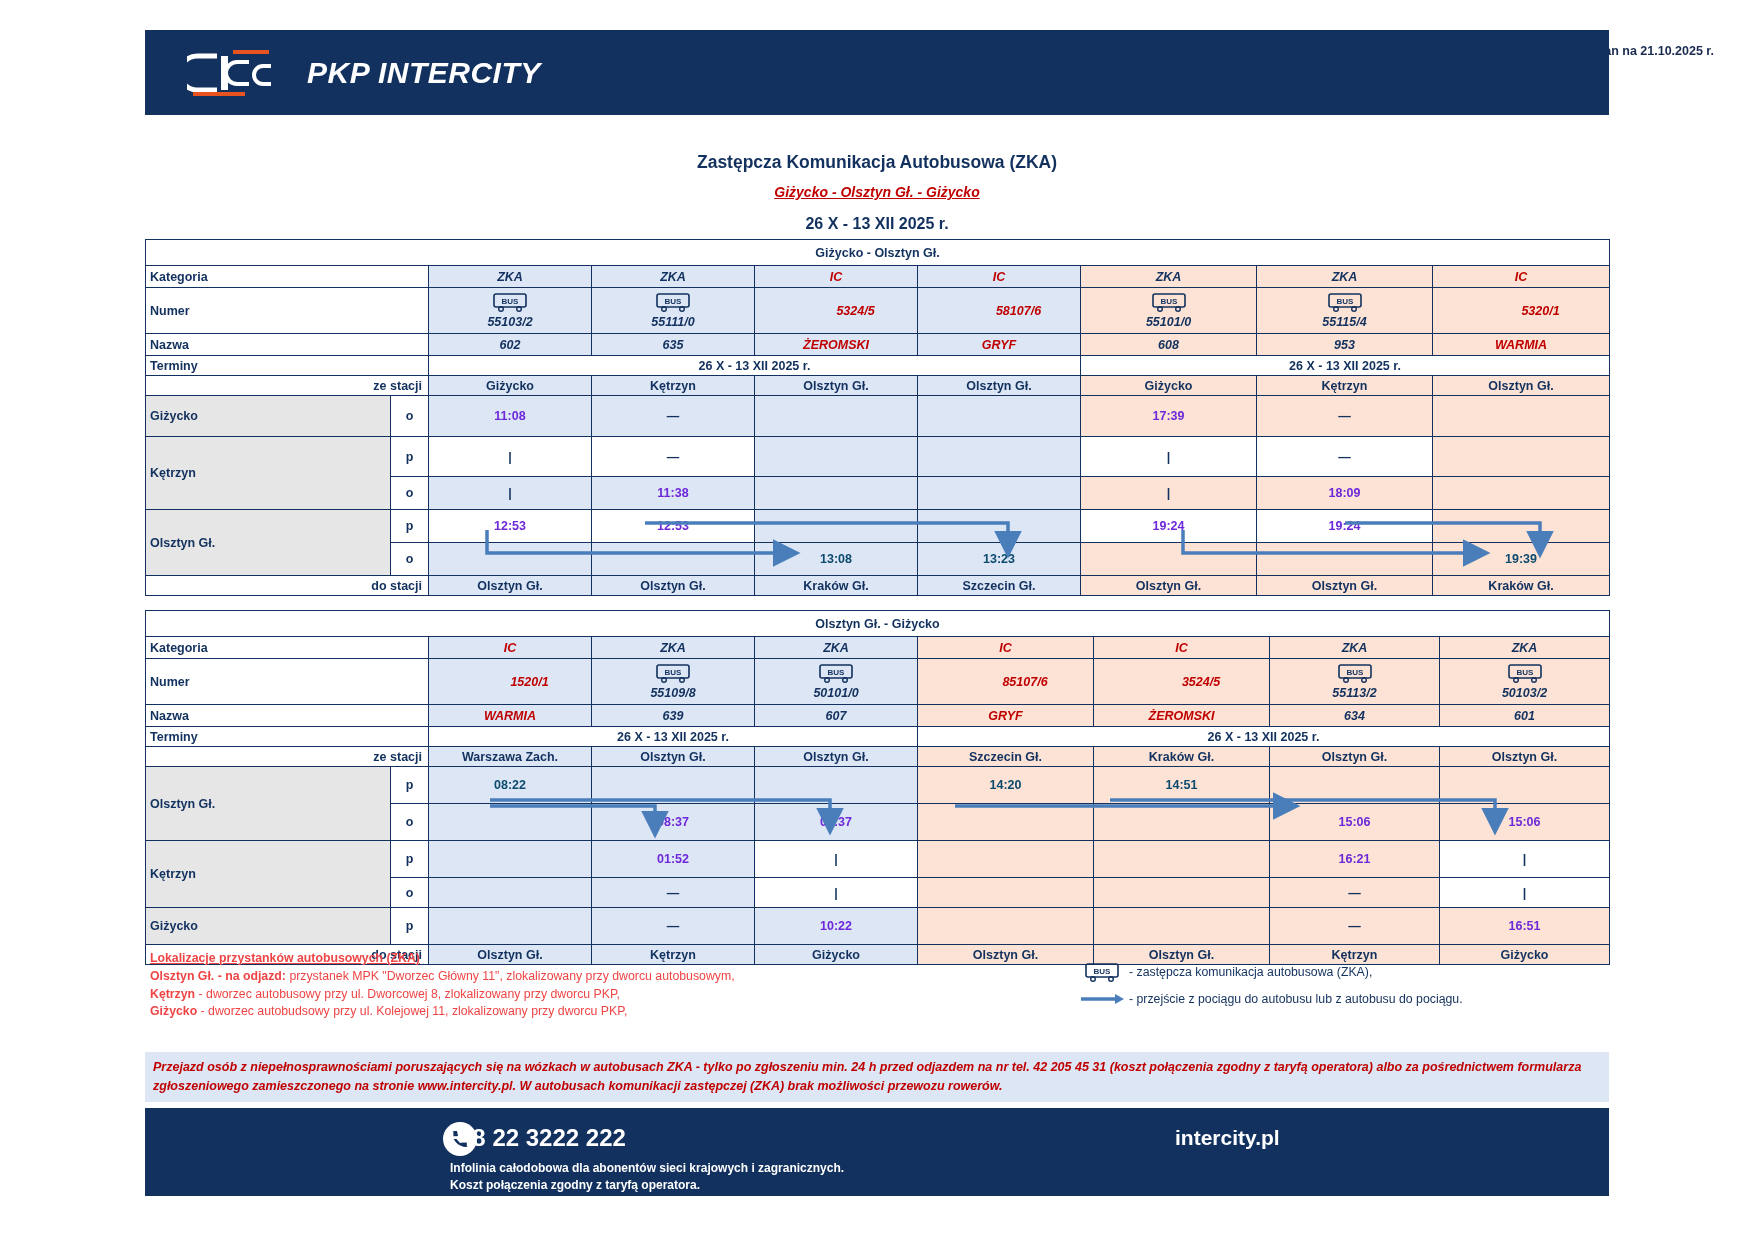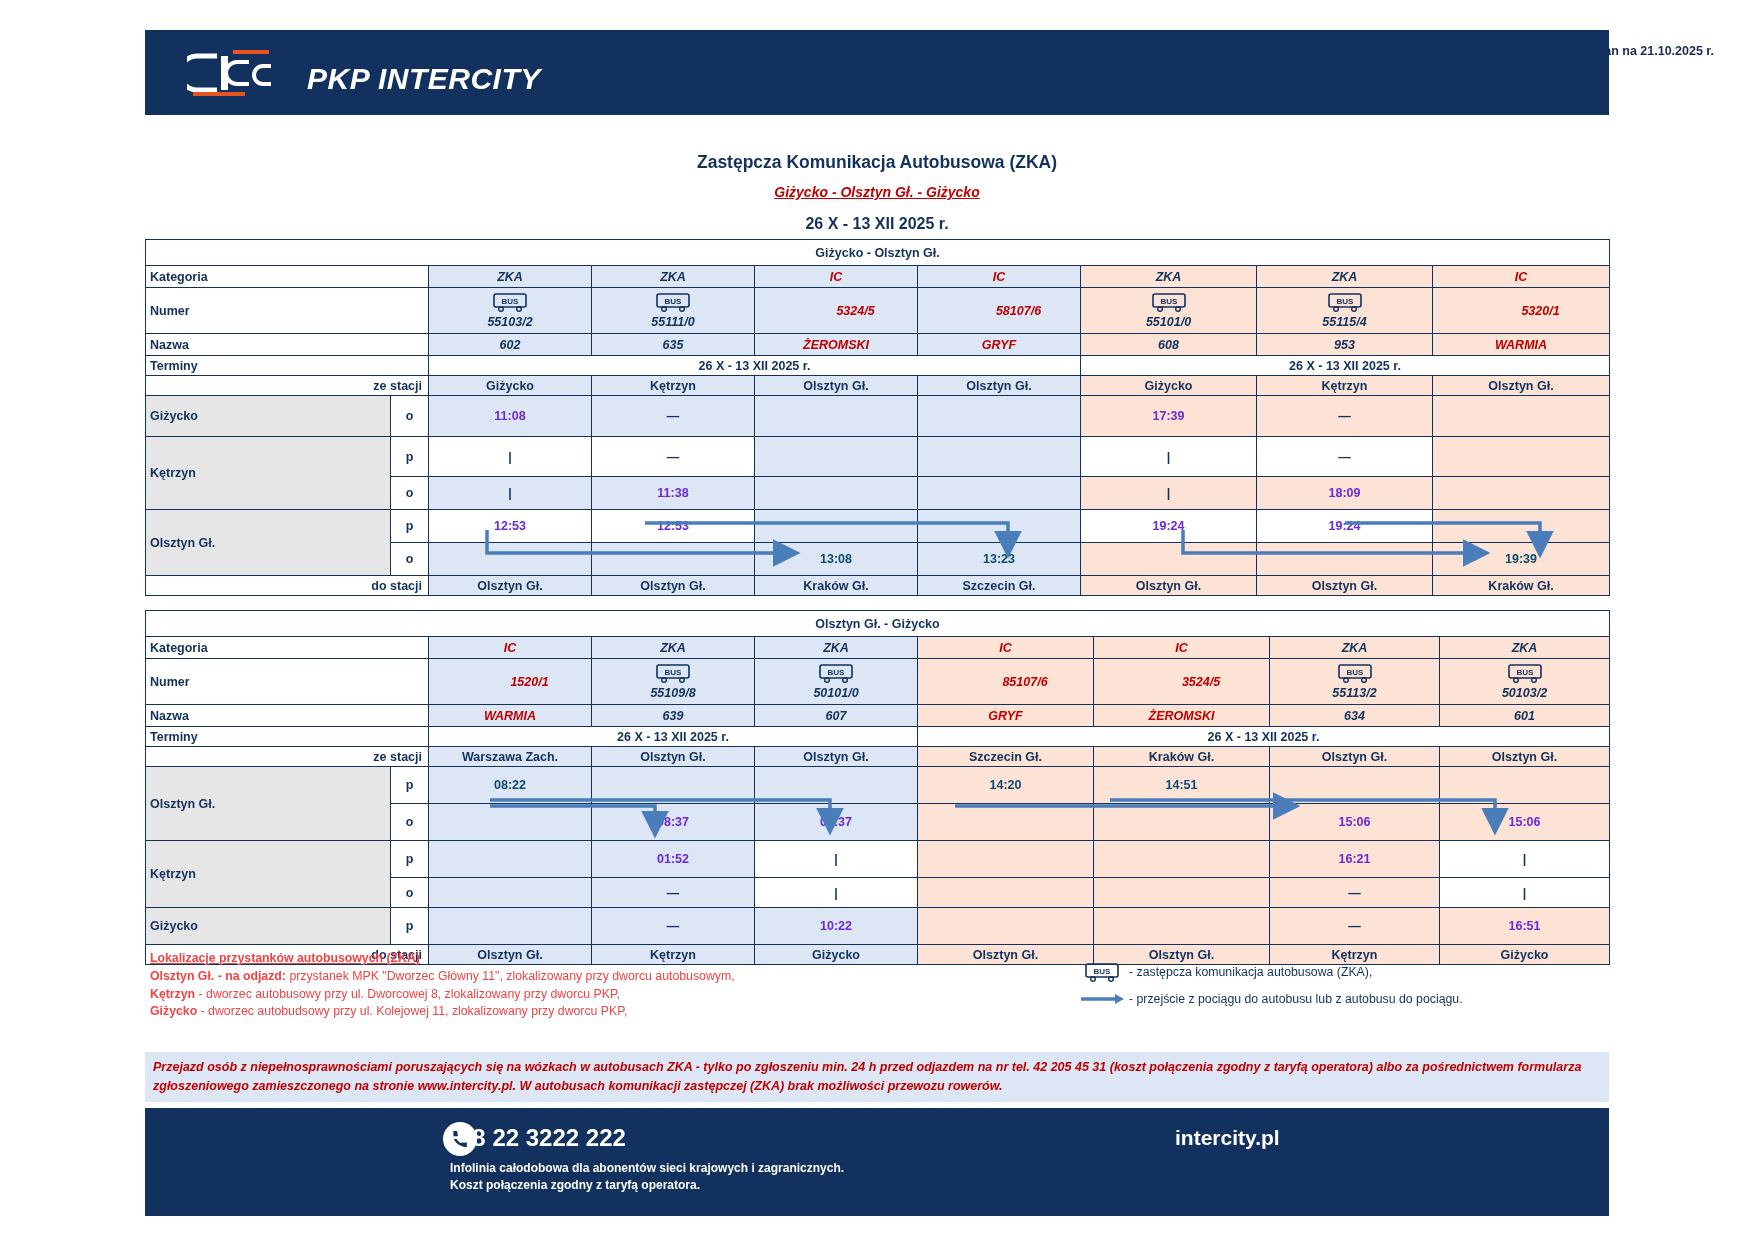--- a/index.html
+++ b/index.html
@@ -16,21 +16,21 @@
   
   .stan {
     position:absolute; right:40px; top:44px;
     font-size:12.5px; font-weight:bold; color:#1a2b50;
   }
   .hdr-band {
     position:absolute; left:145px; top:30px; width:1464px; height:85px;
     background:#12315e;
     display:flex; align-items:center;
   }
-  .logo-wrap { display:flex; align-items:flex-end; padding-left:42px; }
+  .logo-wrap { display:flex; align-items:center; padding-left:42px; }
   .logo-mark {
     position:relative; width:98px; height:46px; margin-right:22px;
   }
   .logo-mark svg { display:block; }
   .logo-text {
     color:#ffffff; font-style:italic; font-weight:bold;
     font-size:30px; letter-spacing:0.5px;
   }
 
   
@@ -105,21 +105,21 @@
   .legend-row { display:flex; align-items:center; margin-bottom:10px; }
   .legend-row .ibox { width:54px; display:flex; justify-content:center; }
   .redpara {
     position:absolute; left:145px; top:1052px; width:1464px;
     background:#dce6f5; color:#c00000; font-style:italic; font-weight:bold;
     font-size:12.5px; line-height:1.5; padding:6px 8px;
   }
 
   
   .footer {
-    position:absolute; left:145px; top:1108px; width:1464px; height:108px;
+    position:absolute; left:145px; top:1108px; width:1464px; height:88px;
     background:#12315e; color:#fff;
   }
   .f-phone { position:absolute; left:300px; top:16px; font-size:24px; font-weight:bold; }
   .f-sub { position:absolute; left:305px; top:52px; font-size:12px; font-weight:bold; line-height:1.45; }
   .f-site { position:absolute; left:1030px; top:18px; font-size:21px; font-weight:bold; }
   .f-circle {
     position:absolute; left:298px; top:14px; width:34px; height:34px;
     border-radius:50%; background:#ffffff;
     display:flex; align-items:center; justify-content:center;
   }

